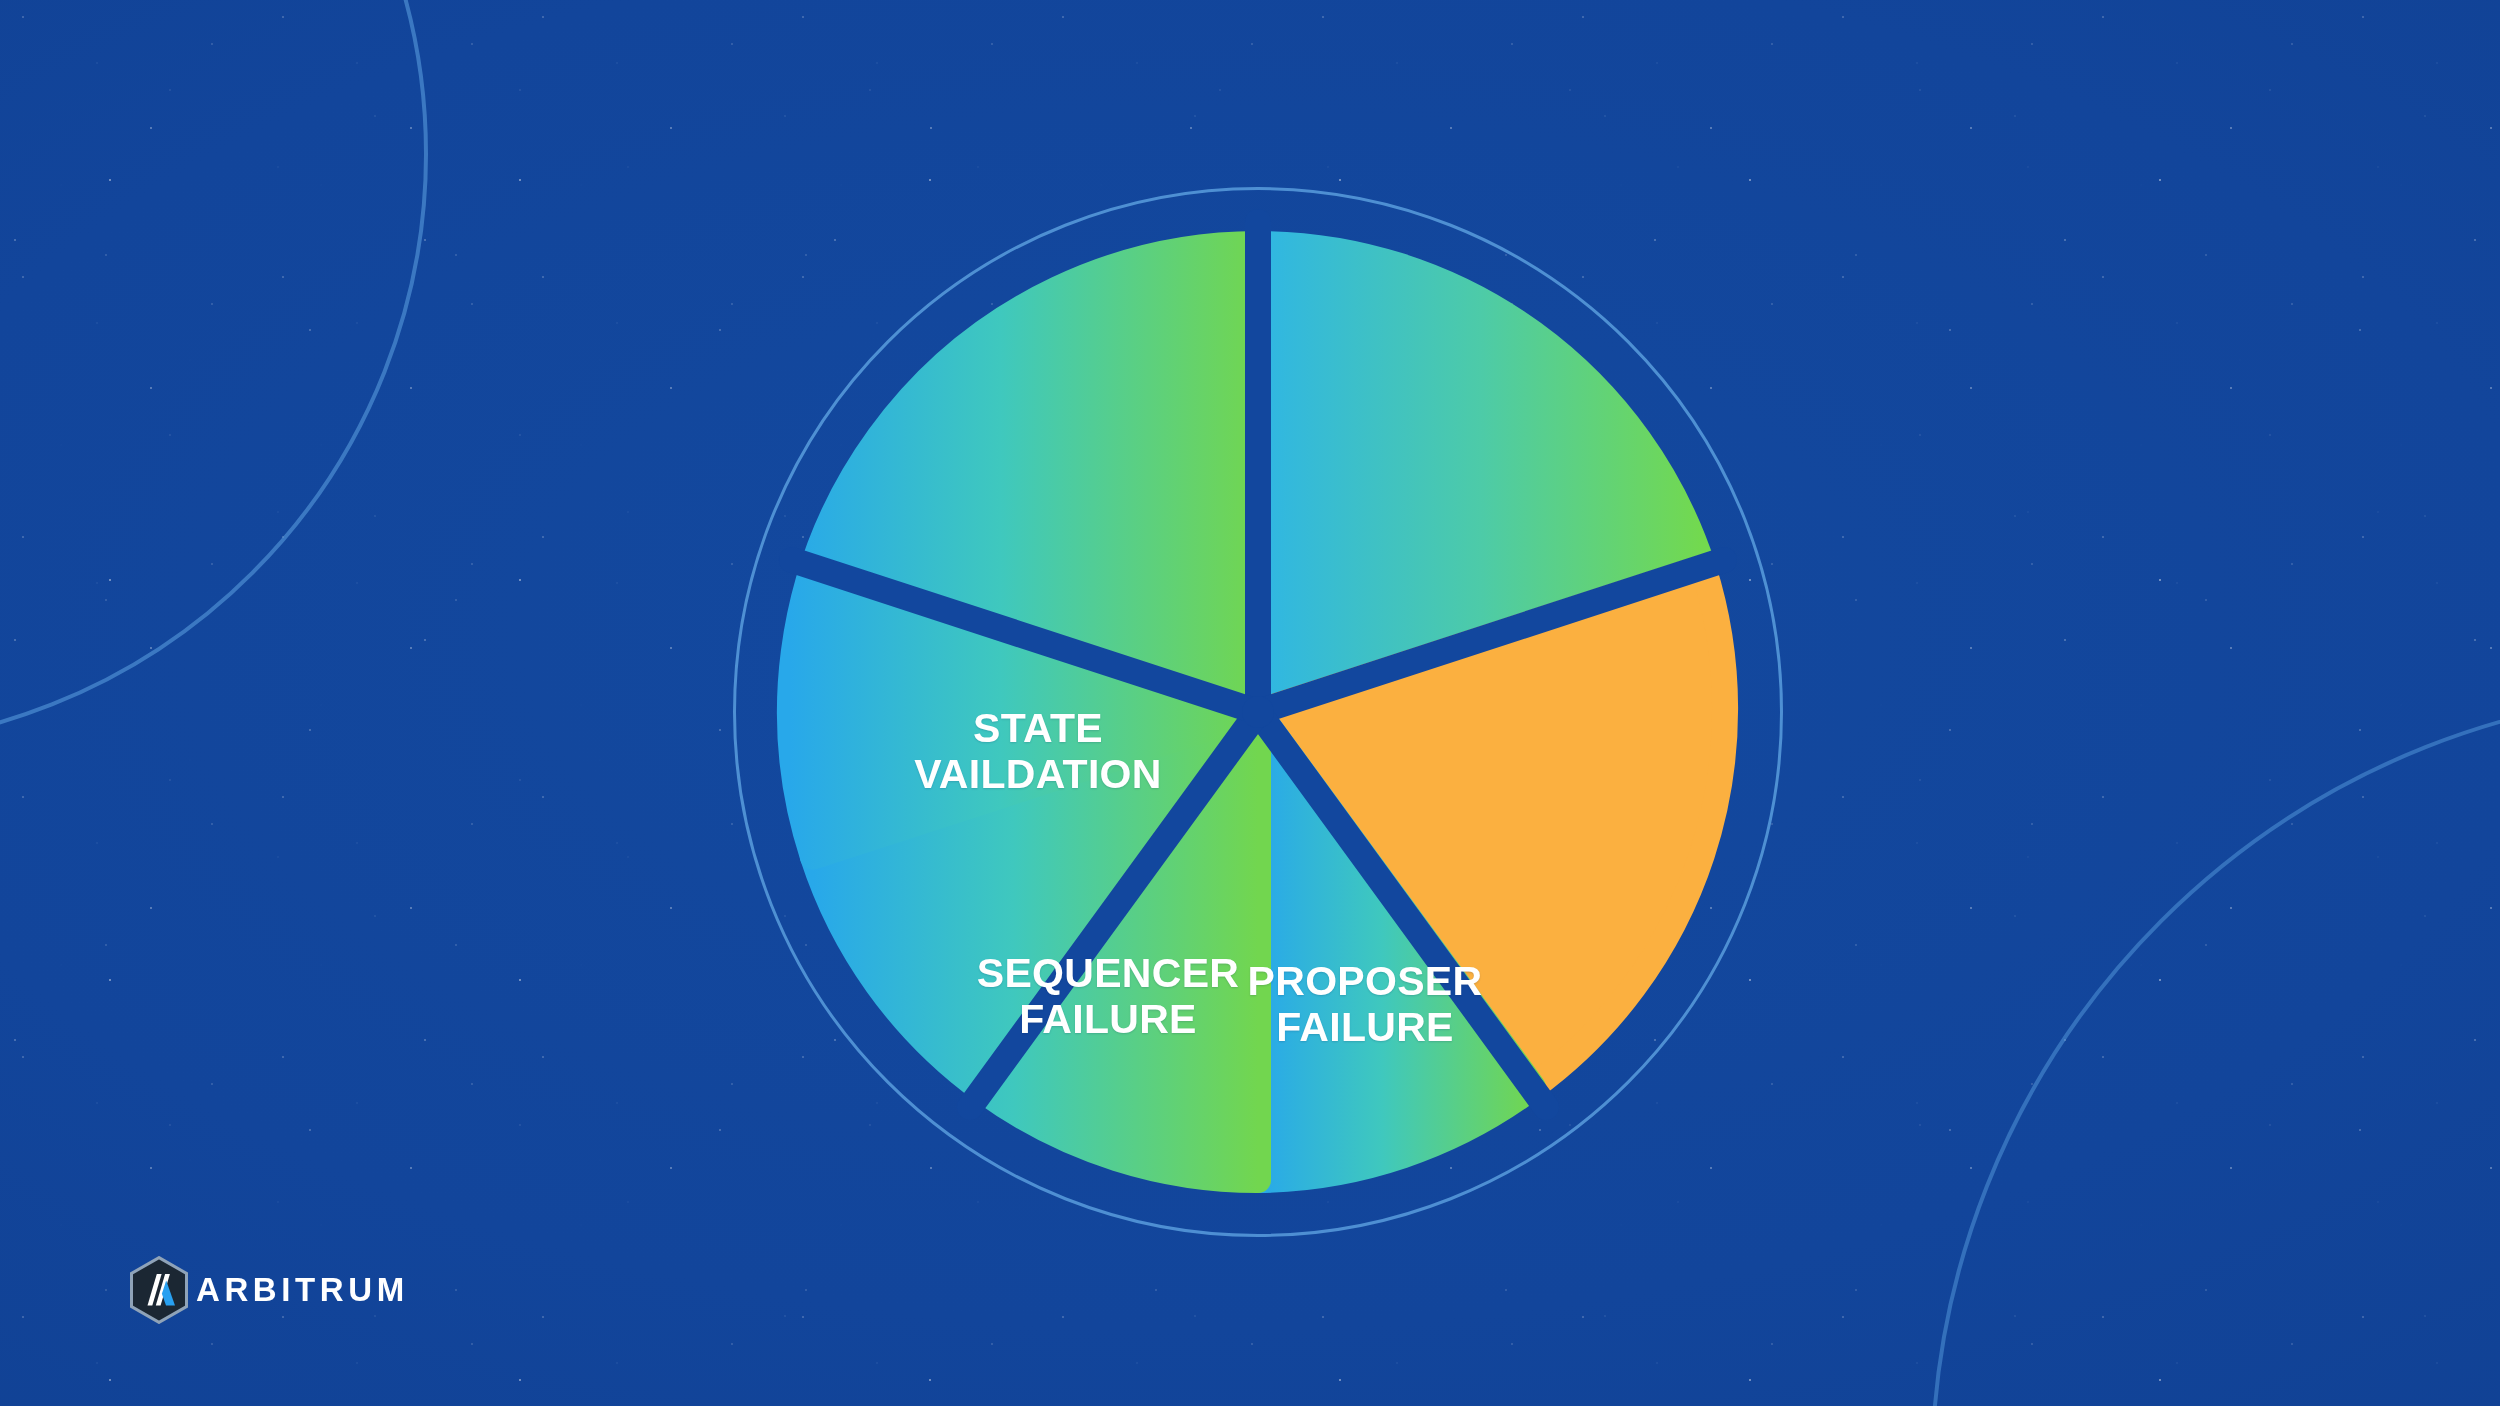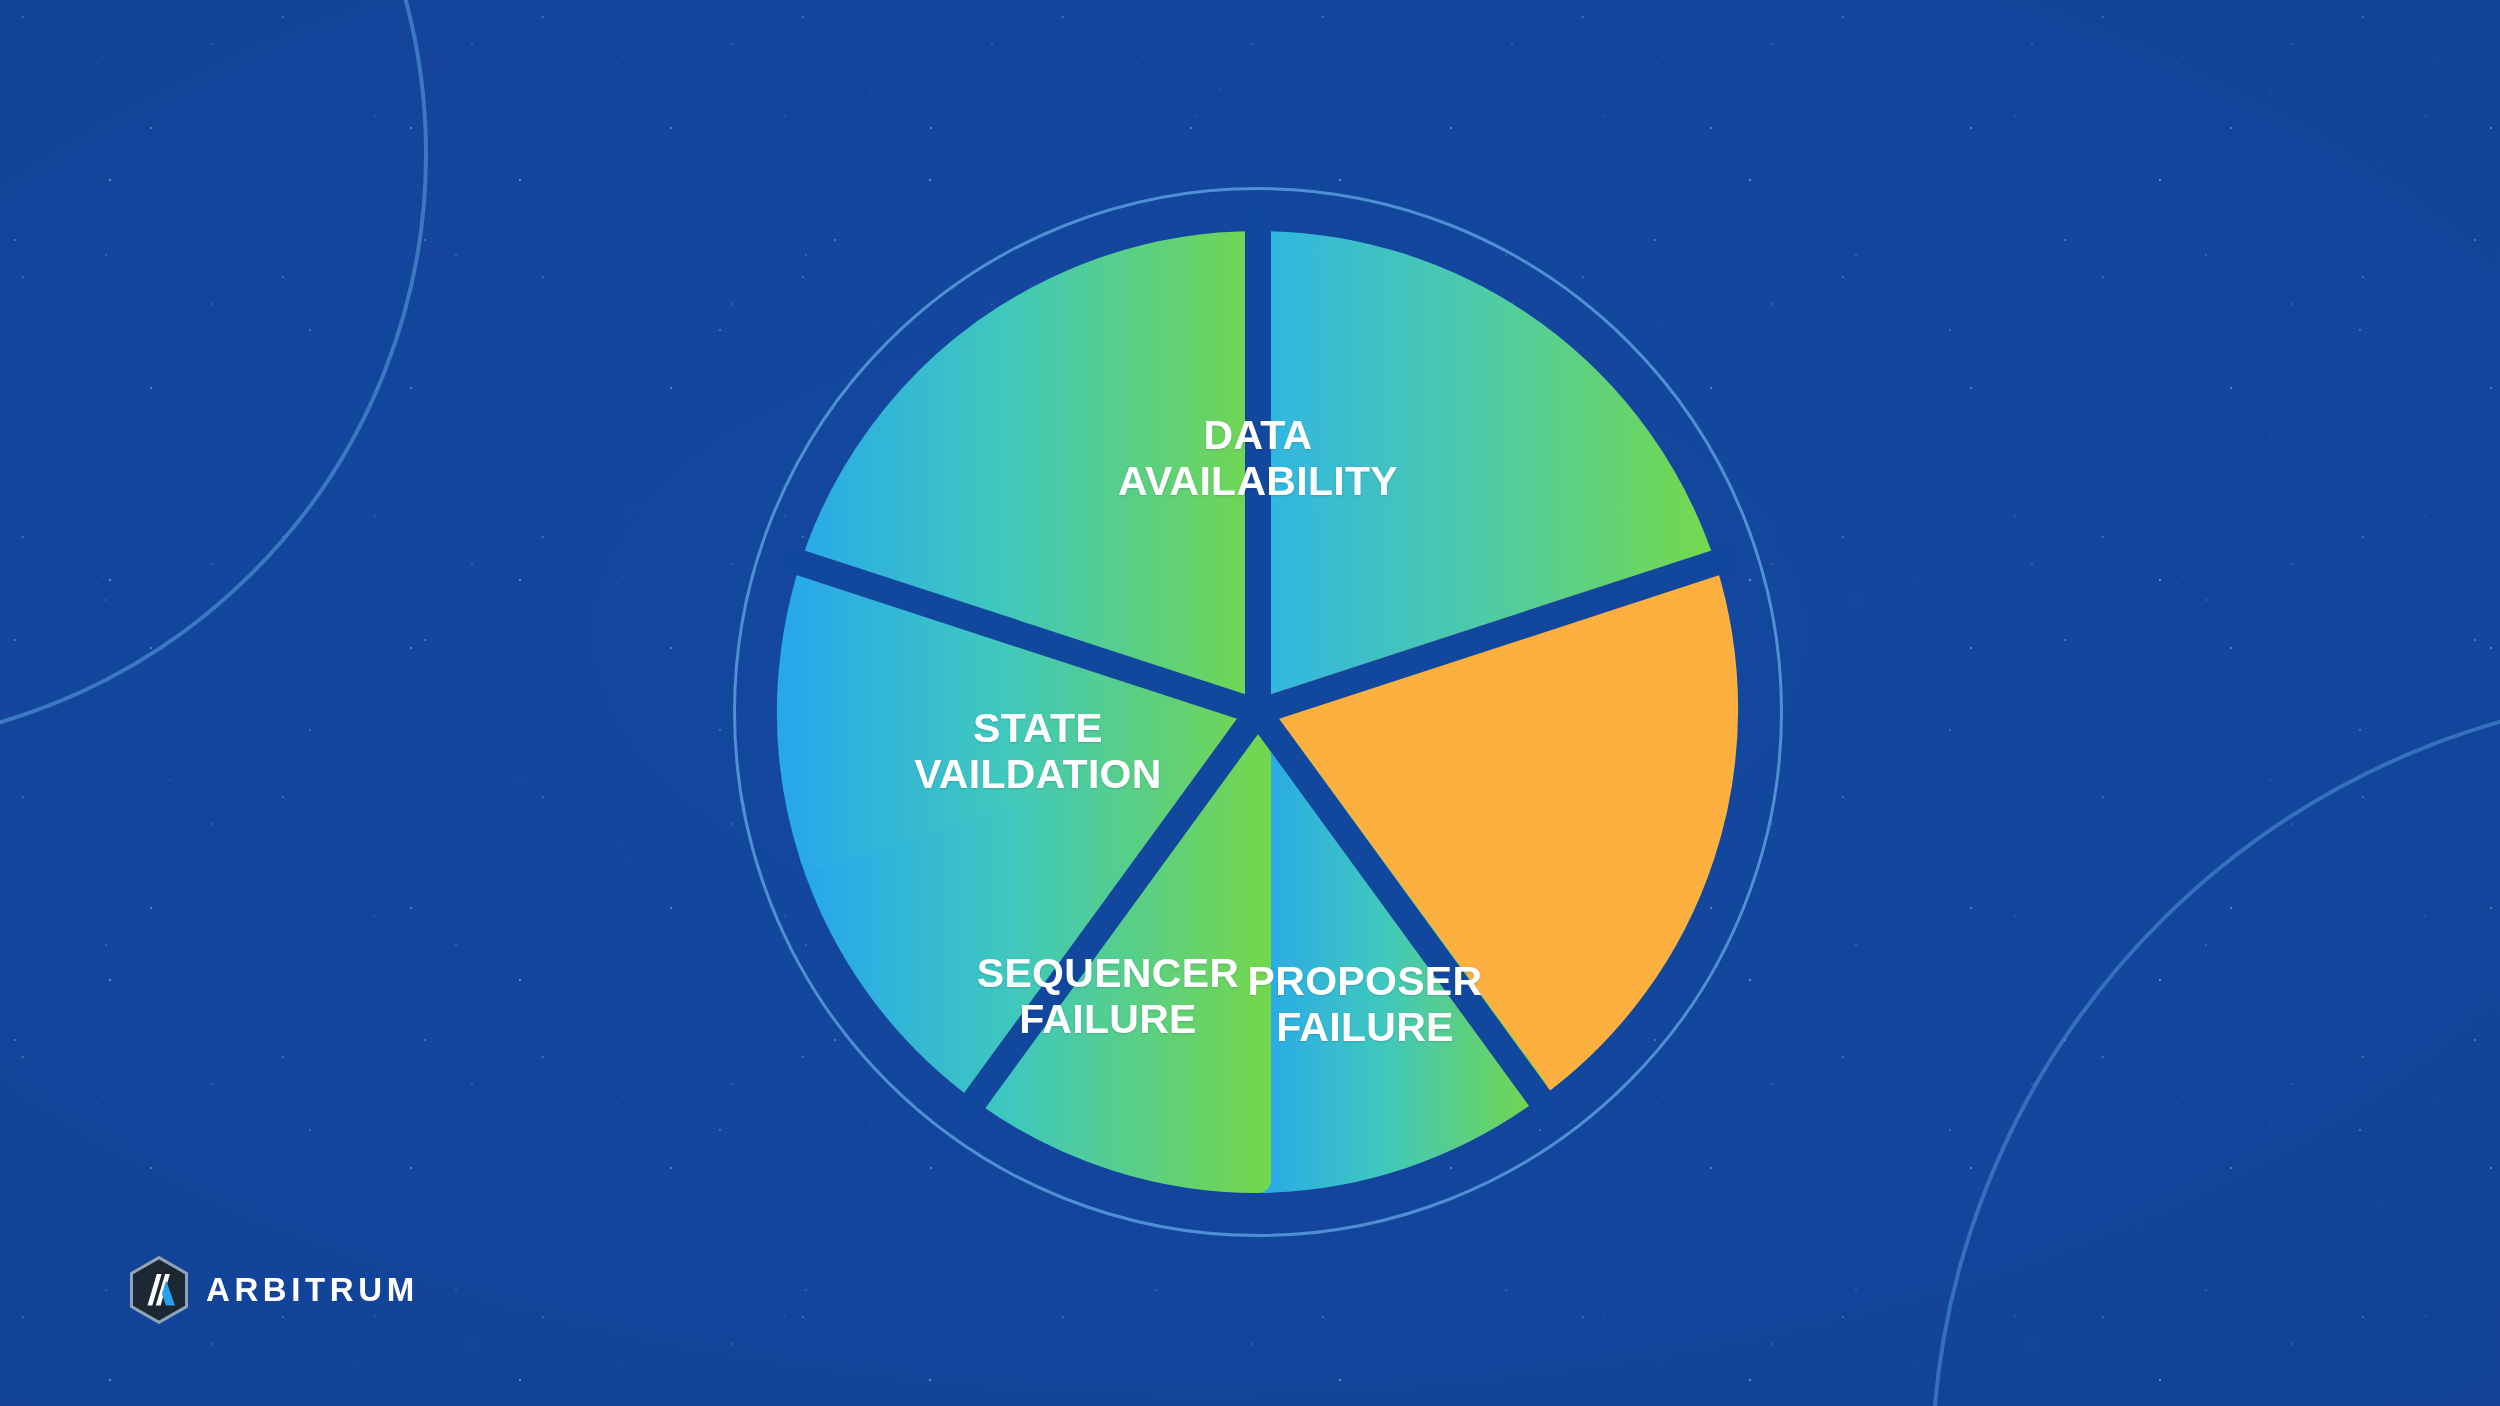--- a/index.html
+++ b/index.html
@@ -124,21 +124,21 @@
   .seg-label.l-seq   { left: 380px; top: 815px; }
   .seg-label.l-state { left: 310px; top: 570px; }
 
   
   .logo {
     position: absolute;
     left: 128px;
     bottom: 82px;
     display: flex;
     align-items: center;
-    gap: 16px;
+    gap: 6px;
   }
   .logo-mark { width: 62px; height: 68px; display: block; }
   .logo-word {
     color: #ffffff;
     font-size: 33px;
     font-weight: 700;
     letter-spacing: 4.6px;
   }
 </style>
 </head>
@@ -198,22 +198,20 @@
       <g stroke="#12479E" stroke-width="26" stroke-linecap="round" fill="none">
         <line x1="530" y1="530" x2="530" y2="40"></line>
         <line x1="530" y1="530" x2="996" y2="378"></line>
         <line x1="530" y1="530" x2="818" y2="925"></line>
         <line x1="530" y1="530" x2="242" y2="925"></line>
         <line x1="530" y1="530" x2="64" y2="378"></line>
       </g>
       <circle cx="530" cy="530" r="16" fill="#12479E"></circle>
     </svg>
 
-    <div class="seg-label l-data">DATA
-AVAILABILITY</div>
     <div class="seg-label l-prop">PROPOSER
 FAILURE</div>
     <div class="seg-label l-seq">SEQUENCER
 FAILURE</div>
     <div class="seg-label l-state">STATE
 VAILDATION</div>
   </div>
 
   <div class="logo">
     <svg class="logo-mark" viewBox="0 0 62 68">

